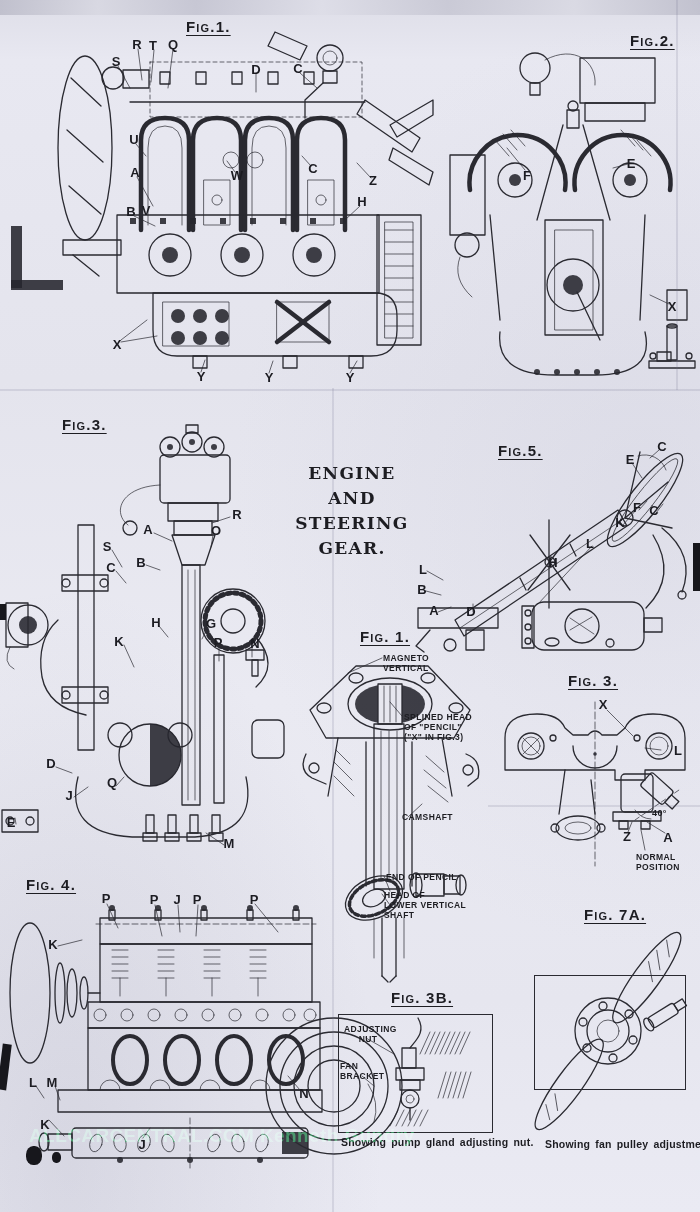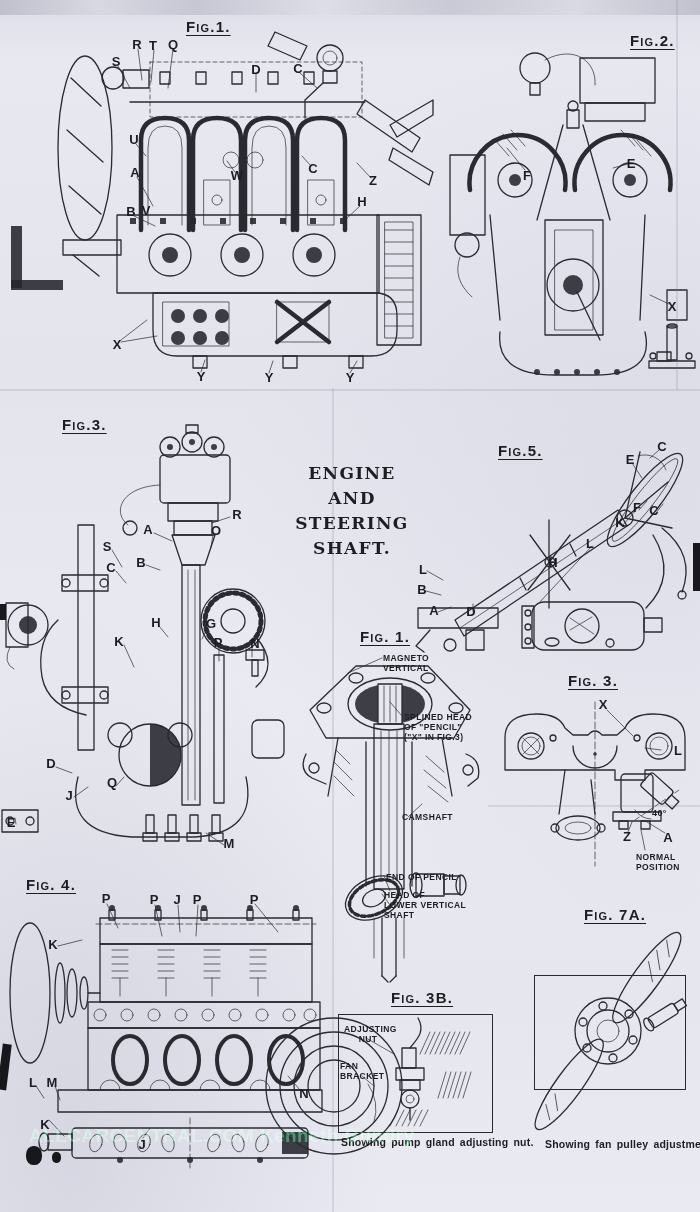--- a/index.html
+++ b/index.html
@@ -54,21 +54,21 @@
 <div class="fig-label" style="left:360px;top:628px">Fig. 1.</div>
 <div class="fig-label" style="left:568px;top:672px">Fig. 3.</div>
 <div class="fig-label" style="left:26px;top:876px">Fig. 4.</div>
 <div class="fig-label" style="left:584px;top:906px">Fig. 7A.</div>
 <div class="fig-label" style="left:391px;top:989px">Fig. 3B.</div>
 
 <div id="title-block">
   <div>ENGINE</div>
   <div>AND</div>
   <div>STEERING</div>
-  <div>SHAFT.</div>
+  <div>GEAR.</div>
 </div>
 
 <svg class="draw" style="left:5px;top:30px;width:430px;height:360px" viewBox="0 0 430 360">
   <g class="ink">
     <ellipse cx="80" cy="118" rx="27" ry="92"></ellipse>
     <line x1="66" y1="48" x2="96" y2="76"></line>
       <line x1="62" y1="100" x2="98" y2="132"></line>
       <line x1="64" y1="156" x2="96" y2="184"></line>
     <path class="dk" d="M6,196 h11 v62 h-11 z"></path>
       <path class="dk" d="M6,250 h52 v10 h-52 z"></path>

